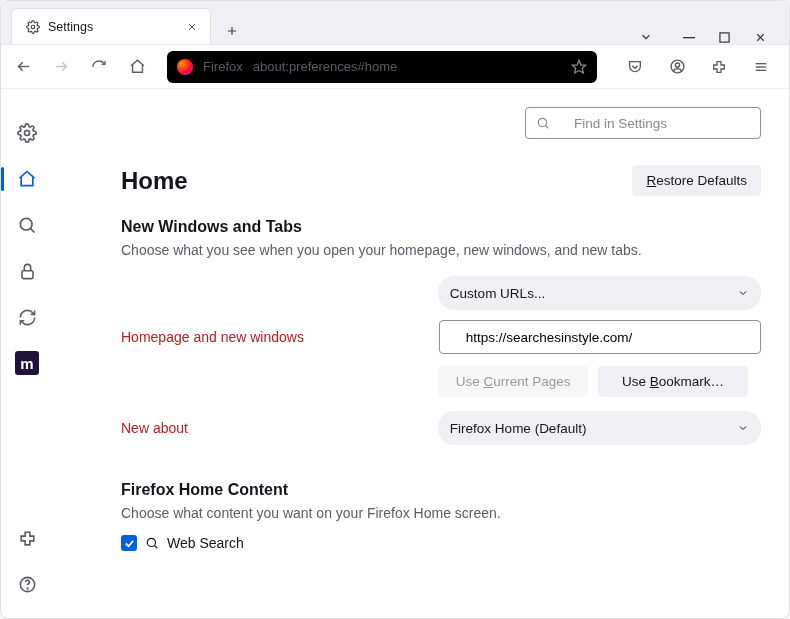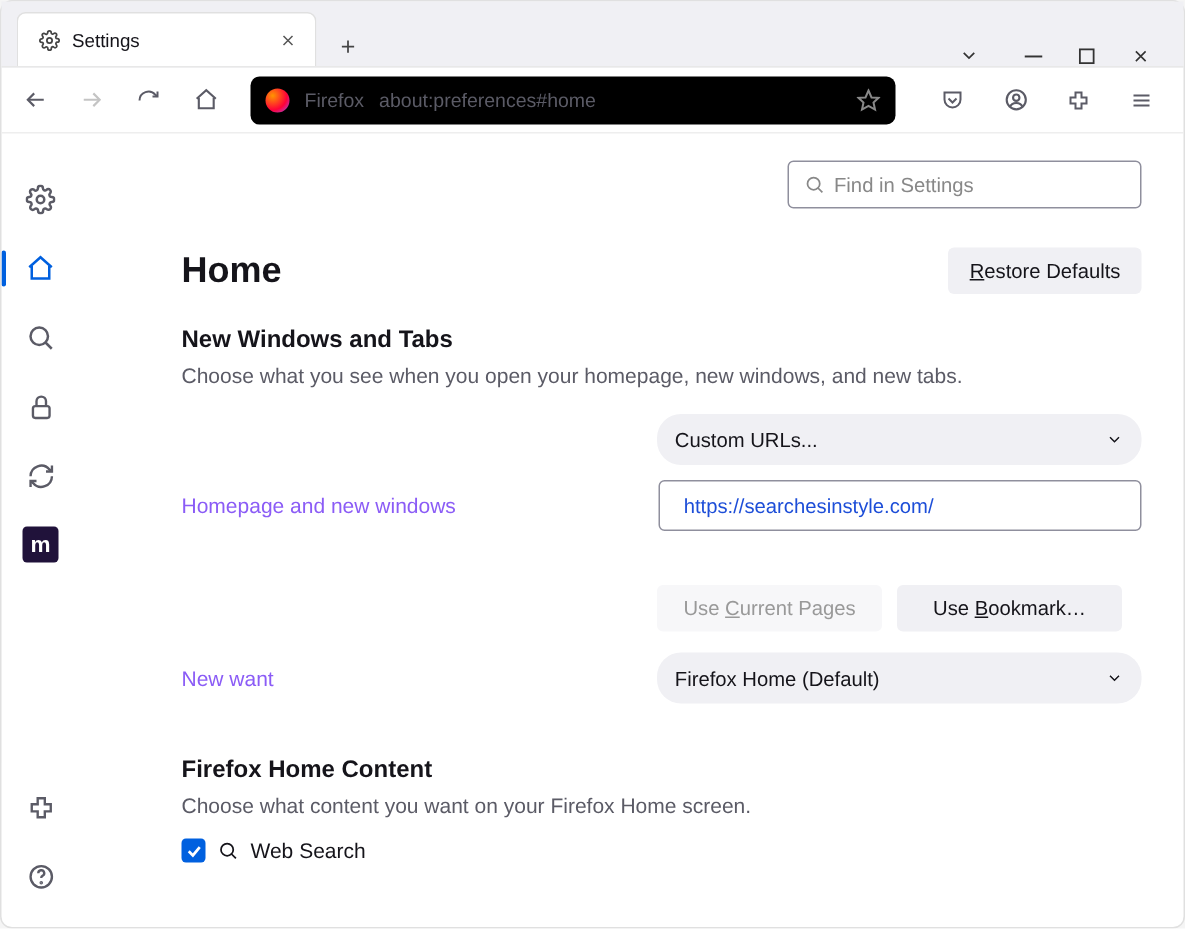--- a/index.html
+++ b/index.html
@@ -34,38 +34,38 @@
 .sidebar { width: 52px; display: flex; flex-direction: column; align-items: center; padding-top: 24px; gap: 0; }
 .sidebar .sitem { width: 40px; height: 40px; display: flex; align-items: center; justify-content: center; border-radius: 4px; color: #5b5b66; cursor: pointer; margin-bottom: 6px; }
 .sidebar .sitem.active { color: #0060df; position: relative; }
 .sidebar .sitem.active::before { content: ""; position: absolute; left: -6px; top: 8px; bottom: 8px; width: 3px; background: #0060df; border-radius: 2px; }
 .sidebar .moz { width: 24px; height: 24px; background: #20123a; color: #fff; font-weight: bold; font-size: 15px; display: flex; align-items: center; justify-content: center; border-radius: 3px; }
 .sidebar-spacer { flex: 1; }
 .sidebar .bottom { padding-bottom: 16px; }
 
 .main { flex: 1; padding: 18px 28px 0 68px; overflow-y: auto; position: relative; }
 .search-row { display: flex; justify-content: flex-end; margin-bottom: 26px; }
-.search-box { width: 236px; height: 32px; border: 1px solid #8f8f9d; border-radius: 4px; display: flex; align-items: center; padding: 0 10px; gap: 6px; color: #888; font-size: 13.5px; }
+.search-box { width: 236px; height: 32px; border: 1px solid #8f8f9d; border-radius: 4px; display: flex; align-items: center; padding: 0 10px; gap: 24px; color: #888; font-size: 13.5px; }
 
 .heading-row { display: flex; align-items: center; justify-content: space-between; margin-bottom: 22px; }
 h1 { font-size: 24px; font-weight: 700; color: #15141a; }
 .btn { background: #f0f0f4; border: none; border-radius: 4px; padding: 8px 14px; font-size: 13.5px; color: #15141a; cursor: pointer; }
 .btn.light { background: #f0f0f4; }
-.btn.long { min-width: 150px; margin-top: 24px; }
+.btn.long { min-width: 150px; }
 .btn .u { text-decoration: underline; text-decoration-thickness: 1px; }
 .btn:disabled { color: #999; background: #f7f7f9; }
 
 h2 { font-size: 16px; font-weight: 600; color: #15141a; margin-bottom: 6px; }
 .desc { font-size: 14px; color: #5b5b66; margin-bottom: 18px; }
 
 .form-row { display: flex; align-items: center; margin-bottom: 12px; }
-.form-label { font-size: 14px; color: #8b5cf6; width: 322px; }
+.form-label { font-size: 14px; color: #b91c1c; width: 322px; }
 .form-control { width: 328px; }
 .select { width: 328px; height: 34px; background: #f0f0f4; border: none; border-radius: 16px; padding: 0 12px; font-size: 13.5px; color: #15141a; display: flex; align-items: center; justify-content: space-between; cursor: pointer; }
-.input-text { width: 326px; height: 34px; border: 1px solid #8f8f9d; border-radius: 4px; padding: 0 16px; font-size: 13.5px; color: #1d4ed8; outline: none; }
+.input-text { width: 326px; height: 34px; border: 1px solid #8f8f9d; border-radius: 4px; padding: 0 26px; font-size: 13.5px; color: #000000; outline: none; }
 
 .section2 { margin-top: 36px; }
 .chk-row { display: flex; align-items: center; gap: 8px; margin-top: 14px; font-size: 14px; color: #15141a; }
 .chk { width: 16px; height: 16px; background: #0060df; border-radius: 3px; display: inline-flex; align-items: center; justify-content: center; }
 
 svg { display: block; }
 </style>
 </head>
 <body>
 
@@ -273,21 +273,21 @@
 
       <div class="form-row">
         <div class="form-label"></div>
         <div class="form-control" style="display:flex; gap:10px; justify-content:flex-start;">
           <button class="btn long" disabled="">Use <span class="u">C</span>urrent Pages</button>
           <button class="btn long">Use <span class="u">B</span>ookmark…</button>
         </div>
       </div>
 
       <div class="form-row" style="margin-top:14px">
-        <div class="form-label">New want</div>
+        <div class="form-label">New about</div>
         <div class="select">
           <span>Firefox Home (Default)</span>
           <svg width="12" height="12" viewBox="0 0 24 24" fill="none" stroke="currentColor" stroke-width="2">
               <polyline points="6 9 12 15 18 9"></polyline>
             </svg>
         </div>
       </div>
 
       <div class="section2">
         <h2>Firefox Home Content</h2>

